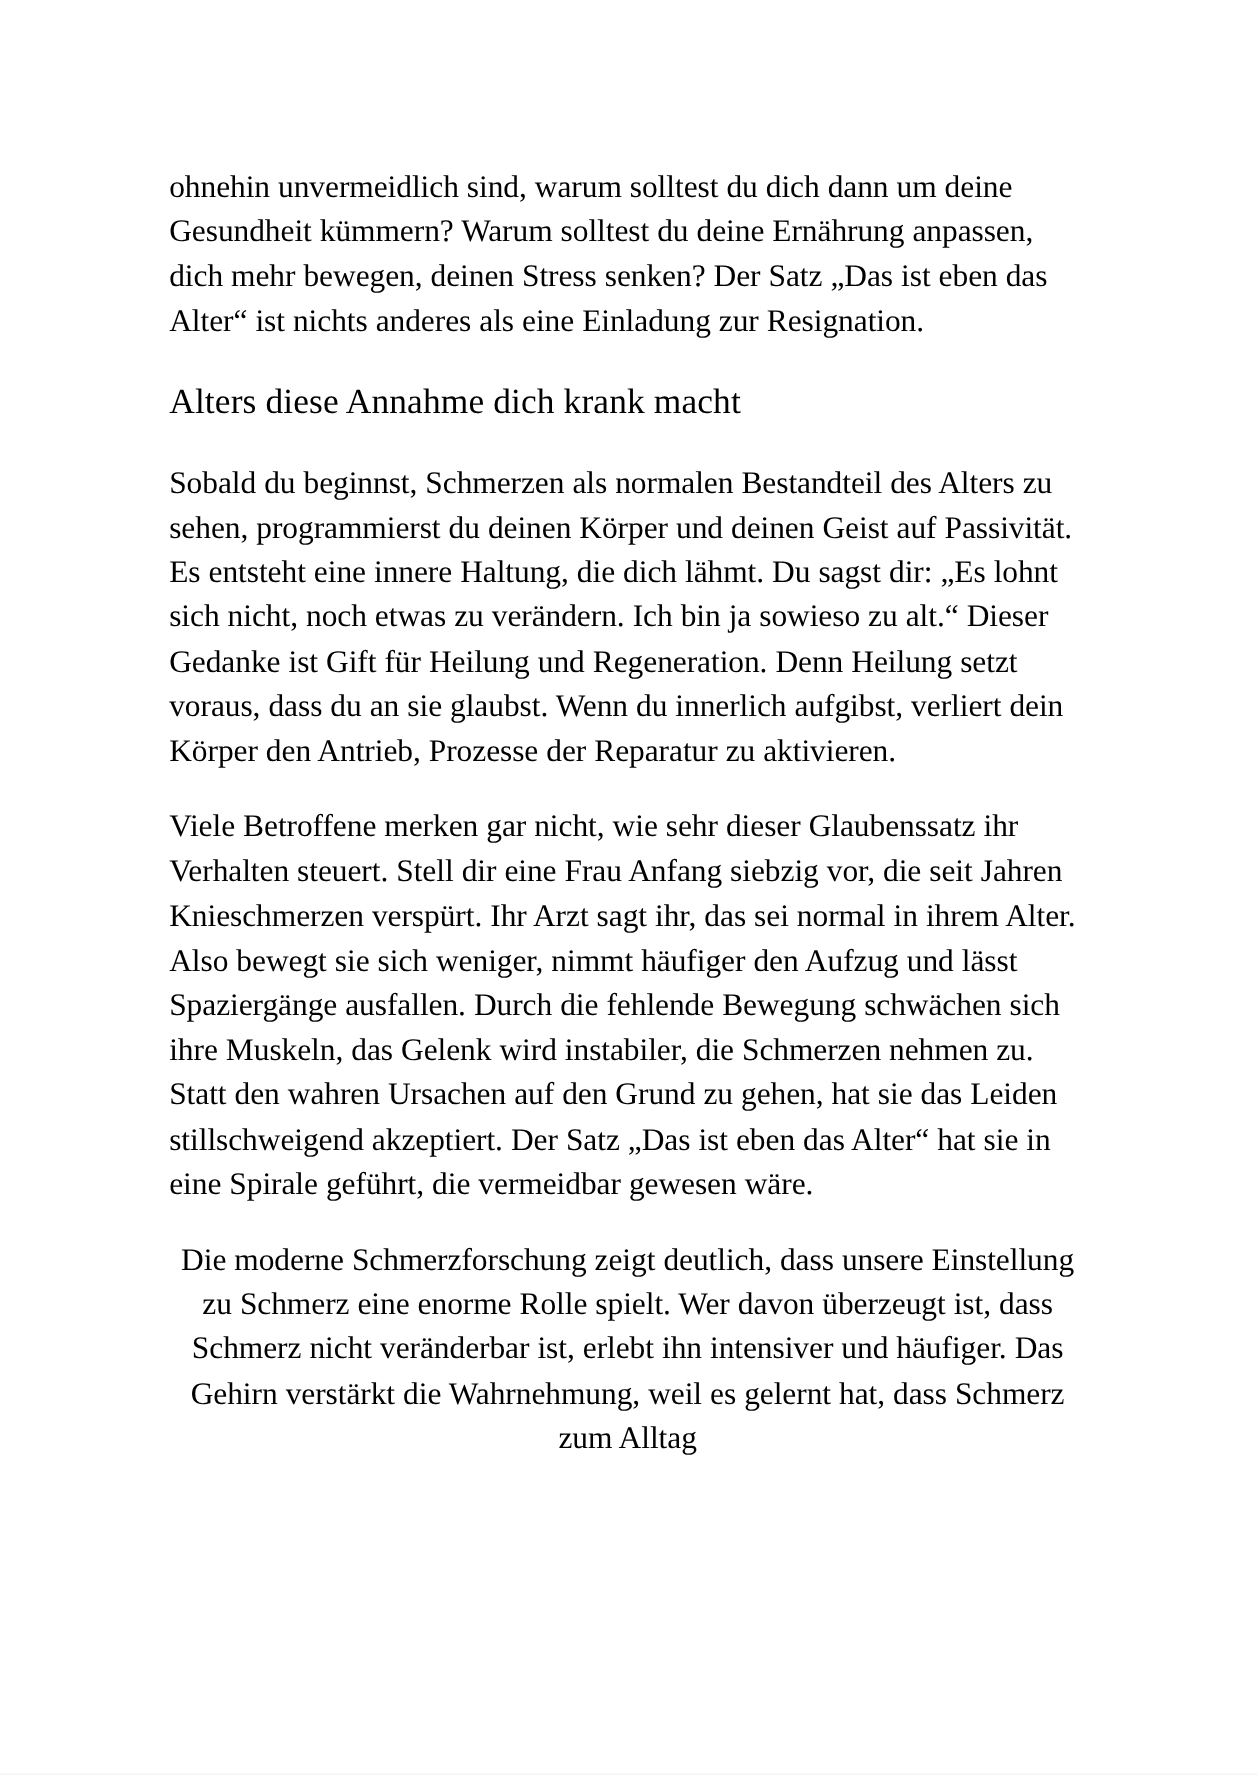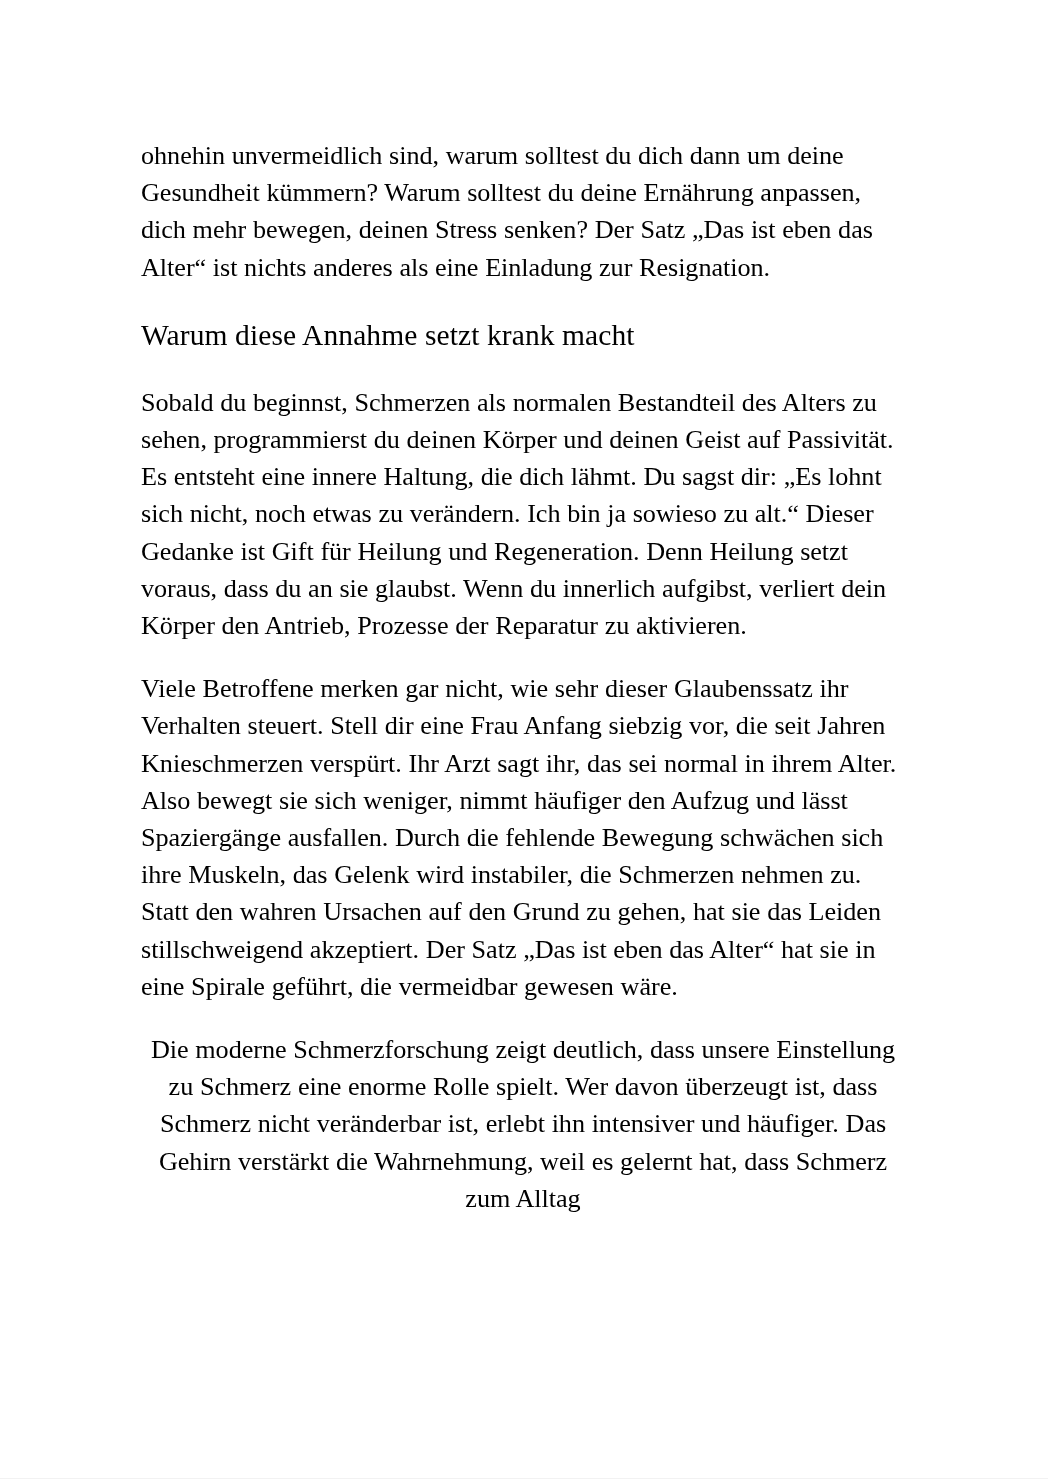--- a/index.html
+++ b/index.html
@@ -67,21 +67,21 @@
 </style>
 </head>
 <body>
 
 <div class="page">
 
   <div class="text-column">
 
     <p class="body-paragraph">ohnehin unvermeidlich sind, warum solltest du dich dann um deine Gesundheit kümmern? Warum solltest du deine Ernährung anpassen, dich mehr bewegen, deinen Stress senken? Der Satz „Das ist eben das Alter“ ist nichts anderes als eine Einladung zur Resignation.</p>
 
-    <h2 class="section-heading">Warum diese Annahme setzt krank macht</h2>
+    <h2 class="section-heading">Alters diese Annahme dich krank macht</h2>
 
     <p class="body-paragraph">Sobald du beginnst, Schmerzen als normalen Bestandteil des Alters zu sehen, programmierst du deinen Körper und deinen Geist auf Passivität. Es entsteht eine innere Haltung, die dich lähmt. Du sagst dir: „Es lohnt sich nicht, noch etwas zu verändern. Ich bin ja sowieso zu alt.“ Dieser Gedanke ist Gift für Heilung und Regeneration. Denn Heilung setzt voraus, dass du an sie glaubst. Wenn du innerlich aufgibst, verliert dein Körper den Antrieb, Prozesse der Reparatur zu aktivieren.</p>
 
     <p class="body-paragraph">Viele Betroffene merken gar nicht, wie sehr dieser Glaubenssatz ihr Verhalten steuert. Stell dir eine Frau Anfang siebzig vor, die seit Jahren Knieschmerzen verspürt. Ihr Arzt sagt ihr, das sei normal in ihrem Alter. Also bewegt sie sich weniger, nimmt häufiger den Aufzug und lässt Spaziergänge ausfallen. Durch die fehlende Bewegung schwächen sich ihre Muskeln, das Gelenk wird instabiler, die Schmerzen nehmen zu. Statt den wahren Ursachen auf den Grund zu gehen, hat sie das Leiden stillschweigend akzeptiert. Der Satz „Das ist eben das Alter“ hat sie in eine Spirale geführt, die vermeidbar gewesen wäre.</p>
 
     <p class="body-paragraph">Die moderne Schmerzforschung zeigt deutlich, dass unsere Einstellung zu Schmerz eine enorme Rolle spielt. Wer davon überzeugt ist, dass Schmerz nicht veränderbar ist, erlebt ihn intensiver und häufiger. Das Gehirn verstärkt die Wahrnehmung, weil es gelernt hat, dass Schmerz zum Alltag</p>
 
   </div>
 
   <div class="page-edge"></div>

